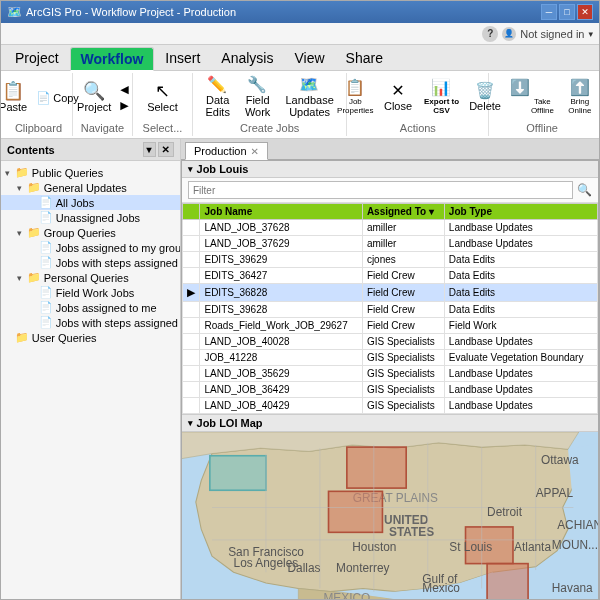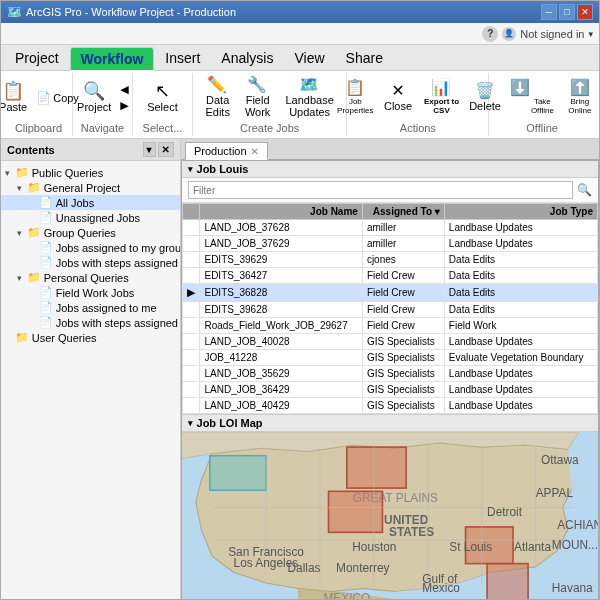--- a/index.html
+++ b/index.html
@@ -222,24 +222,24 @@
       padding: 1px 4px;
       font-size: 10px;
       background: white;
     }
     .filter-btn { font-size: 12px; color: #555; cursor: pointer; }
 
     
     .job-table-container { overflow-y: auto; flex: 0 0 auto; max-height: 220px; }
     .job-table { width: 100%; border-collapse: collapse; }
     .job-table th {
-      background: #a3a3a3;
+      background: #84cc16;
       border: 1px solid #ccc;
       padding: 2px 4px;
-      text-align: right;
+      text-align: left;
       font-size: 10px;
       font-weight: bold;
       position: sticky;
       top: 0;
     }
     .job-table td {
       border: 1px solid #e0e0e0;
       padding: 2px 4px;
       font-size: 10px;
       white-space: nowrap;
@@ -410,21 +410,21 @@
     <div class="tree" id="sidebar-tree">
         <div class="tree-item">
           <span class="tree-arrow">▾</span>
           <span class="tree-icon" style="color:#e6a817">📁</span>
           <span>Public Queries</span>
         </div>
         <div class="tree-item">
           <span class="tree-indent"></span>
           <span class="tree-arrow">▾</span>
           <span class="tree-icon" style="color:#e6a817">📁</span>
-          <span>General Project</span>
+          <span>General Updates</span>
         </div>
         <div class="tree-item selected">
           <span class="tree-indent"></span>
           <span class="tree-indent"></span>
           <span class="tree-arrow"></span>
           <span class="tree-icon" style="color:#888">📄</span>
           <span>All Jobs</span>
         </div>
         <div class="tree-item">
           <span class="tree-indent"></span>

